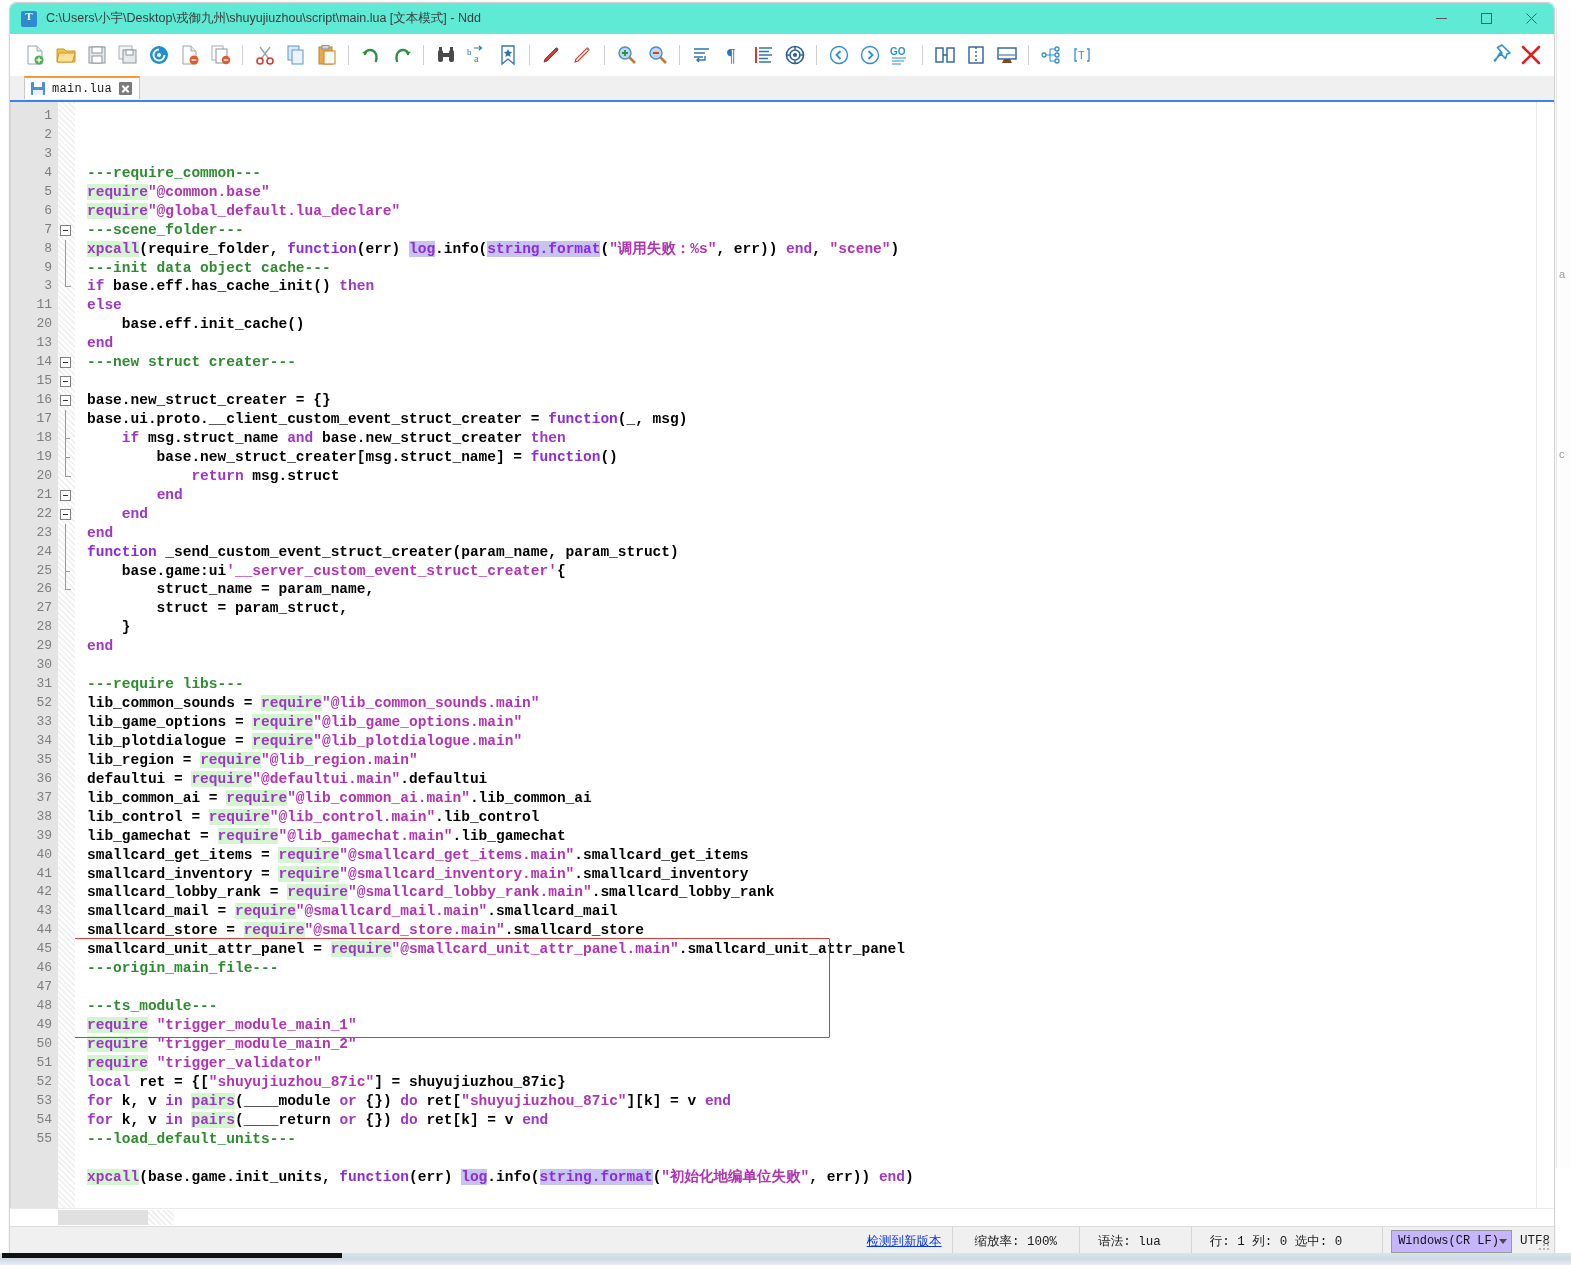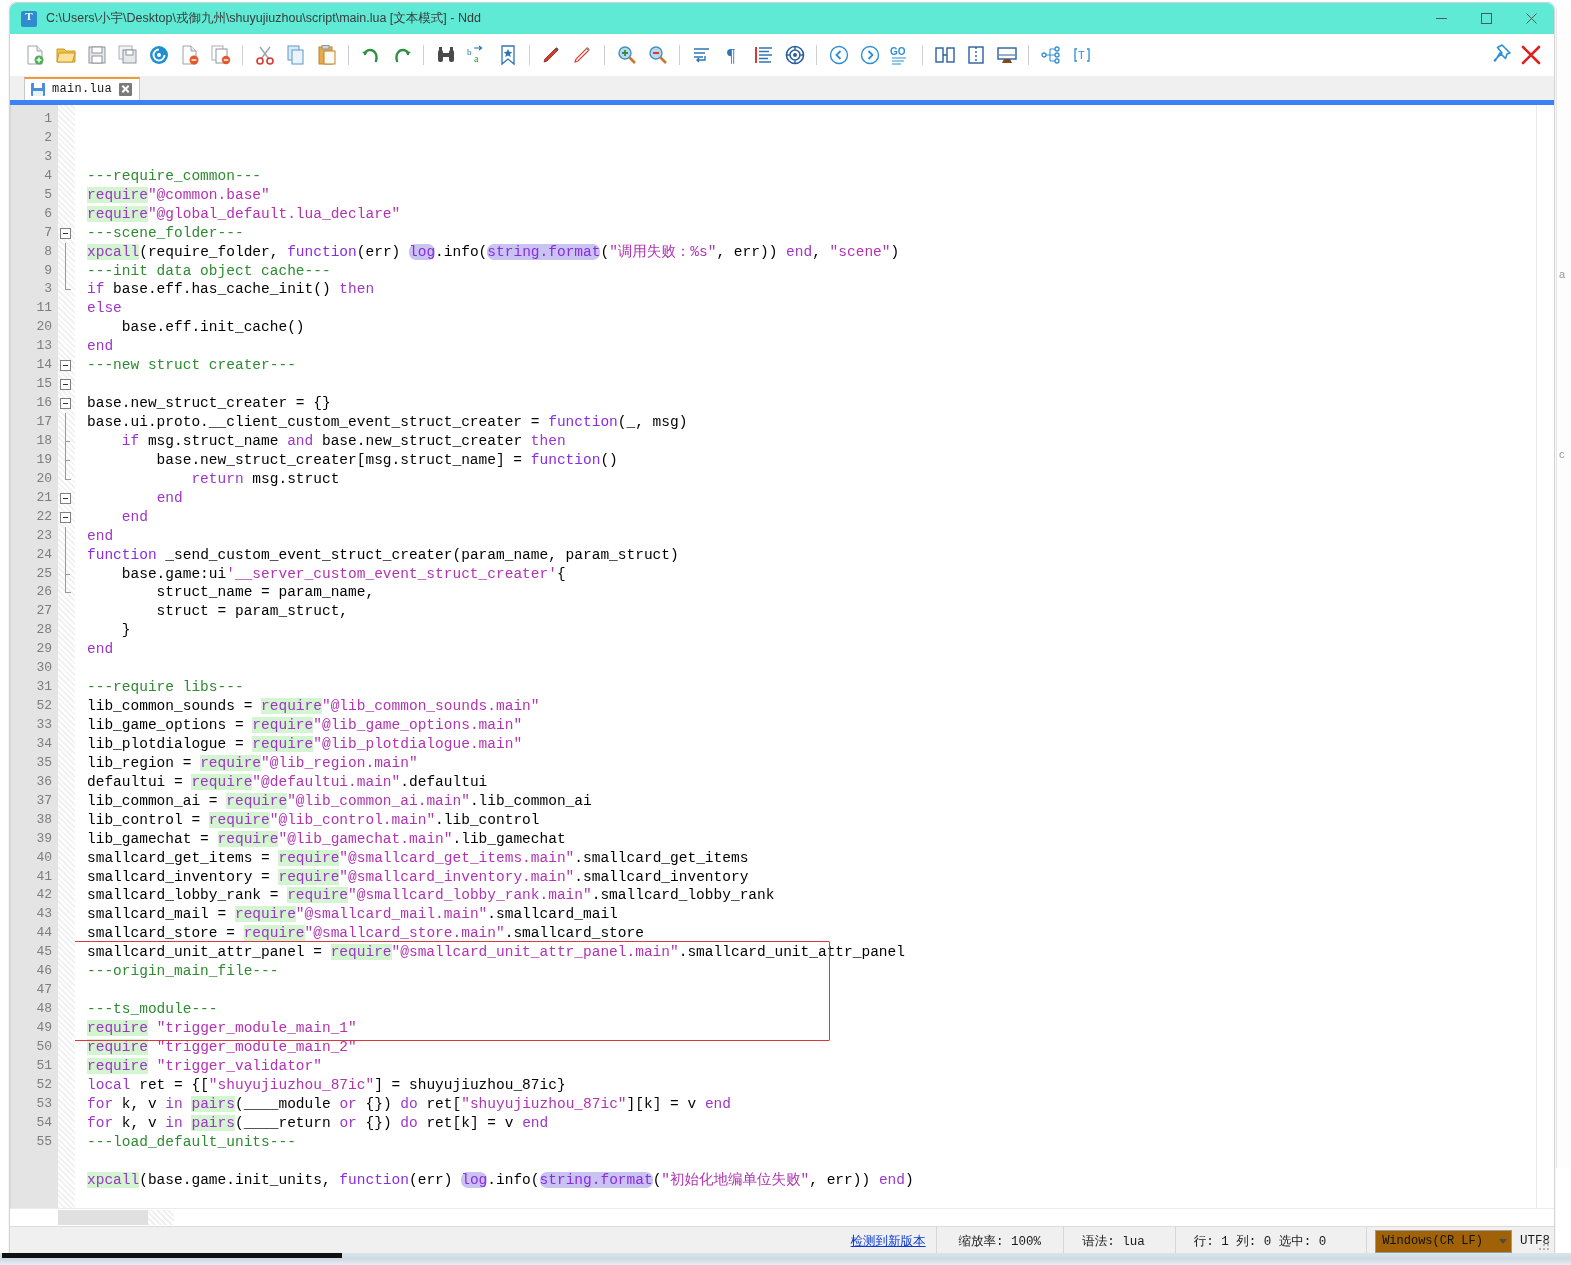--- a/index.html
+++ b/index.html
@@ -145,24 +145,24 @@
     width: 1px; height: 20px;
     background: #cfcfcf;
     margin: 0 6px;
   }
   .tb-spacer { flex: 1 1 auto; }
   
   .tabstrip {
     height: 24px;
     background: #f0f0f0;
     display: flex;
-    align-items: center;
+    align-items: flex-start;
     flex: 0 0 auto;
     position: relative;
-    border-bottom: 5px solid #3b82f6;
+    border-bottom: 2px solid #3b82f6;
   }
   .tab {
     height: 23px;
     background: #ffffff;
     border: 1px solid #c8c8c8;
     border-bottom: none;
     border-top: 2px solid #f29a38;
     margin-left: 14px;
     padding: 0 7px 0 6px;
     display: flex;
@@ -302,29 +302,30 @@
     padding-left: 12px;
     box-sizing: border-box;
     white-space: pre;
     overflow: hidden;
   }
   .code .line {
     height: 18.95px;
     line-height: 18.95px;
     white-space: pre;
     color: #000;
+    font-weight: bold;
   }
   
   .t-cmt  { color: #2e8b30; }
   .t-kw   { color: #9d36c8; }
   .t-str  { color: #b133b1; }
   .t-fn   { color: #8a2be2; }
   .t-pln  { color: #000000; }
   .hl-g   { background: #d3f5cf; }
-  .hl-b   { background: #c9c3f2; border-radius: 7px; }
+  .hl-b   { background: #c9c3f2; }
   
   .redbox {
     position: absolute;
     border: 1.5px solid #d93b3b;
     pointer-events: none;
     border-radius: 1px;
   }
   
   .vscroll {
     width: 17px;
@@ -379,25 +380,25 @@
   .sb-link {
     color: #0a38d8;
     text-decoration: underline;
     font-size: 12.5px;
     font-family: "Liberation Sans", sans-serif;
   }
   .sb-flex { flex: 1 1 auto; }
   .sb-select {
     height: 21px;
     border: 1px solid #9a9a9a;
-    background: #a16207;
+    background: #c4b5fd;
     display: flex;
     align-items: center;
     padding: 0 4px 0 6px;
-    gap: 16px;
+    gap: 0;
     font-size: 12px;
     font-family: "Liberation Mono", monospace;
     color: #111;
     margin-right: 8px;
   }
   .caret-dn {
     width:0;height:0;
     border-left:4px solid transparent;
     border-right:4px solid transparent;
     border-top:5px solid #4a4a4a;

